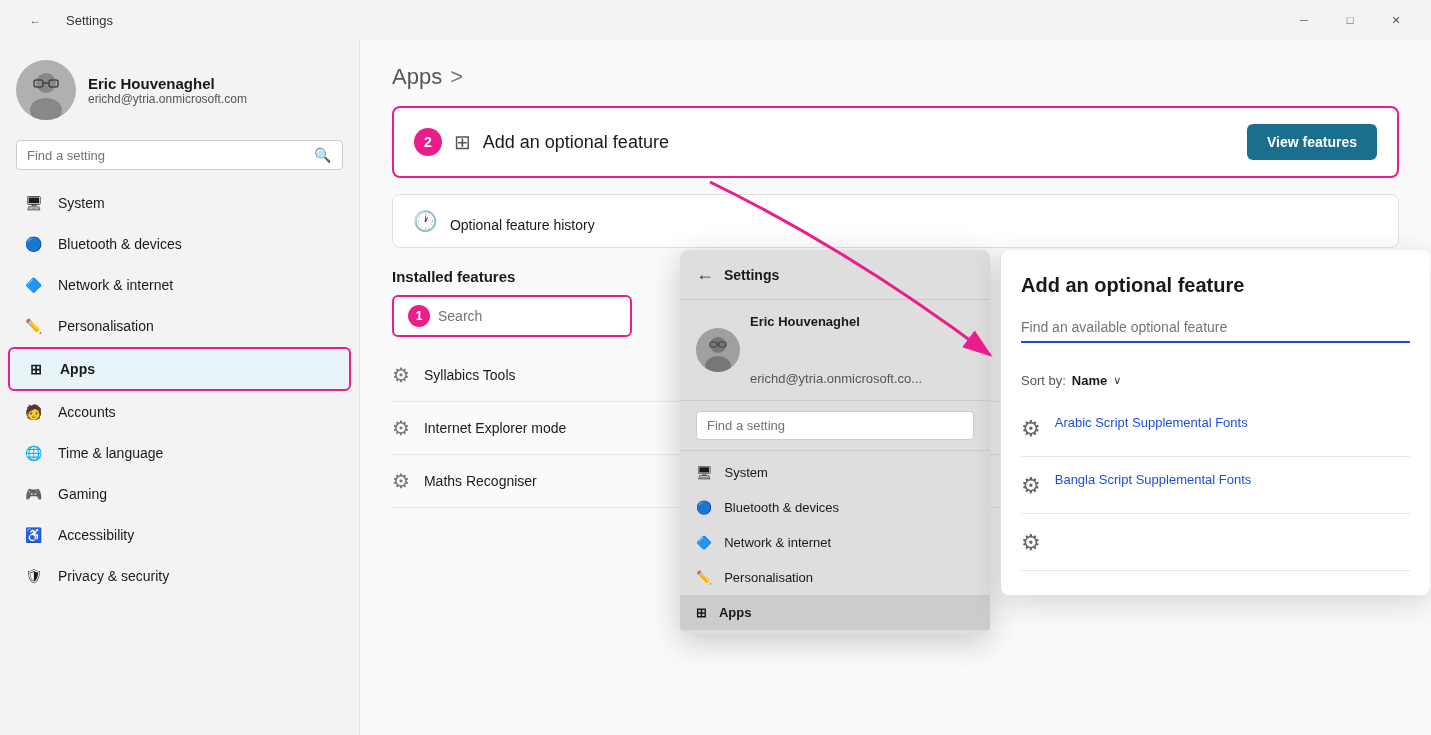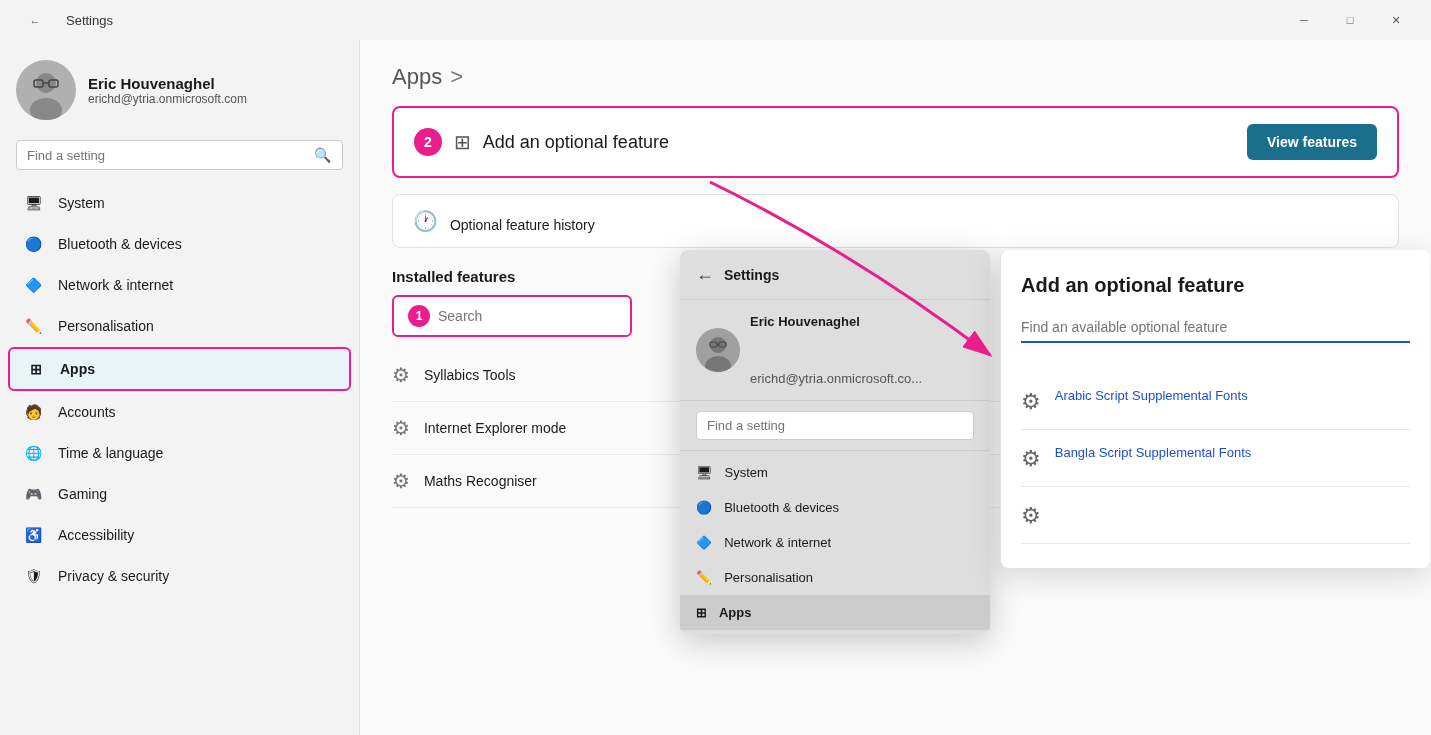--- a/index.html
+++ b/index.html
@@ -364,20 +364,25 @@
     <div class="overlay-nav-item active">
       <span>⊞</span>
       <span>Apps</span>
     </div>
   </div>
 </div>
 
 <div class="right-panel">
   <div class="right-panel-title">Add an optional feature</div>
   <input class="feature-search-input" type="text" placeholder="Find an available optional feature" style="">
+  <div class="sort-row">
+    <span class="sort-label">Sort by:</span>
+    <span class="sort-value">Name</span>
+    <span class="sort-chevron">∨</span>
+  </div>
   <div class="feature-option">
     <span class="feature-option-icon">⚙</span>
     <span class="feature-option-name">Arabic Script Supplemental Fonts</span>
   </div>
   <div class="feature-option">
     <span class="feature-option-icon">⚙</span>
     <span class="feature-option-name">Bangla Script Supplemental Fonts</span>
   </div>
   <div class="feature-option">
     <span class="feature-option-icon">⚙</span>

